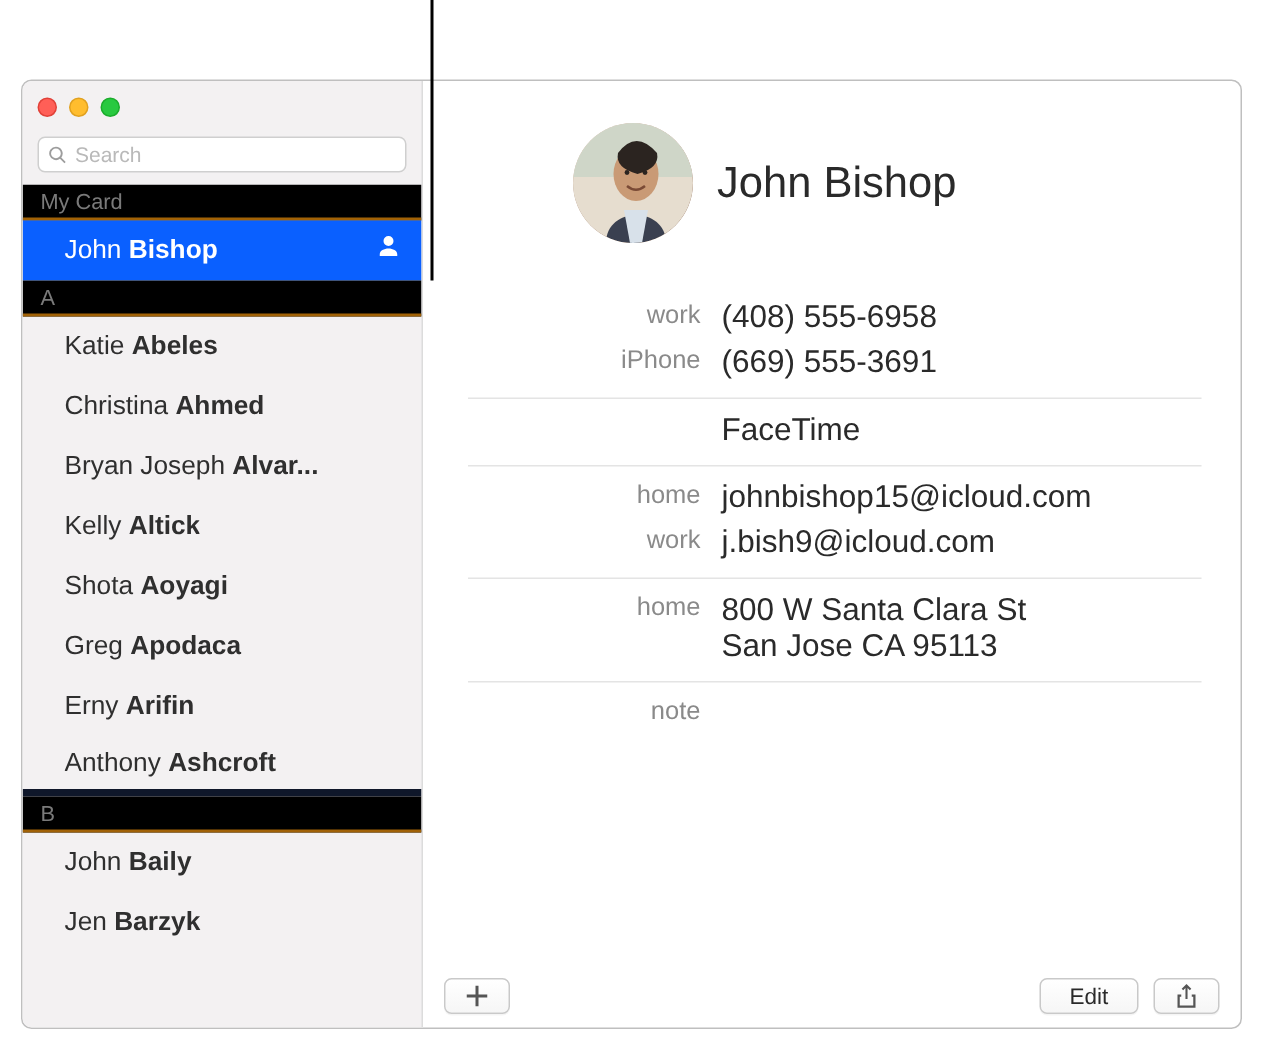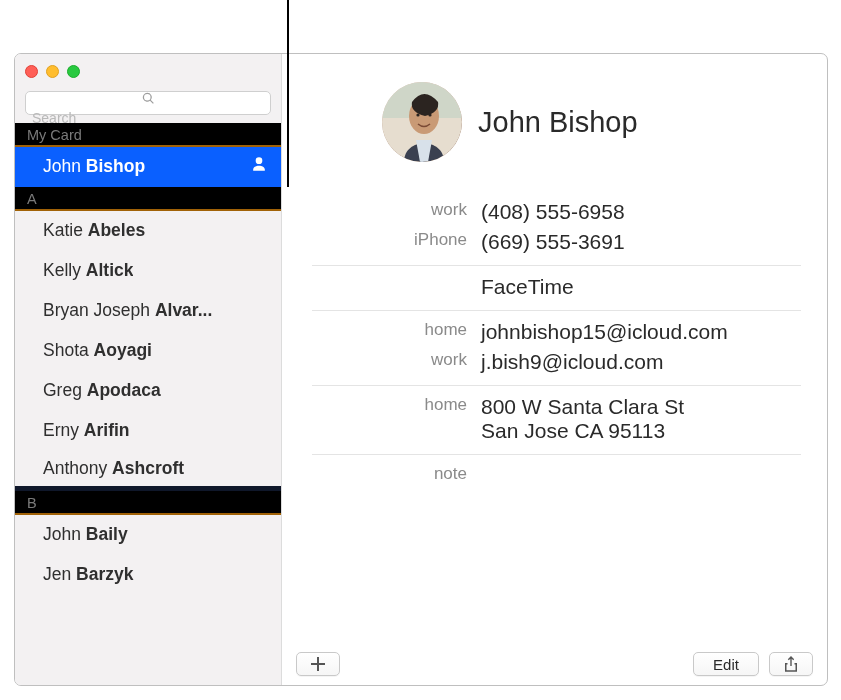--- a/index.html
+++ b/index.html
@@ -48,21 +48,21 @@
   .search-wrap{
     padding:2px 10px 8px 10px;
   }
   .search{
     width:100%; height:24px;
     border:1px solid #cfcfcf;
     border-radius:5px;
     background:#fff;
     display:flex; align-items:center;
     padding:0 6px; gap:5px;
-    color:#b5b5b5; font-size:14px;flex-direction:column;
+    color:#b5b5b5; font-size:14px;
   }
   .search svg{flex:0 0 auto;}
   .search input{
     border:none; outline:none; background:transparent;
     font-size:14px; color:#333; width:100%;
   }
   .search input::placeholder{color:#b9b9b9;}
   .section-label{
     font-size:14.5px;
     color:#7a7a7a;
@@ -198,24 +198,27 @@
               <path fill="#fff" d="M12 12a4 4 0 100-8 4 4 0 000 8zm0 2c-3.5 0-7 1.8-7 4.5V20h14v-1.5c0-2.7-3.5-4.5-7-4.5z"></path>
             </svg>
         </span>
       </div>
 
       <div class="section-label">A</div>
       <div class="row">
           <span class="ellips"><span class="name-first">Katie</span> <span class="name-last">Abeles</span></span>
         </div>
       <div class="row">
+          <span class="ellips"><span class="name-first">Christina</span> <span class="name-last">Ahmed</span></span>
+        </div>
+      <div class="row">
+          <span class="ellips"><span class="name-first">Bryan Joseph</span> <span class="name-last">Alvar...</span></span>
+        </div>
+      <div class="row">
           <span class="ellips"><span class="name-first">Kelly</span> <span class="name-last">Altick</span></span>
-        </div>
-      <div class="row">
-          <span class="ellips"><span class="name-first">Bryan Joseph</span> <span class="name-last">Alvar...</span></span>
         </div>
       <div class="row">
           <span class="ellips"><span class="name-first">Shota</span> <span class="name-last">Aoyagi</span></span>
         </div>
       <div class="row">
           <span class="ellips"><span class="name-first">Greg</span> <span class="name-last">Apodaca</span></span>
         </div>
       <div class="row">
           <span class="ellips"><span class="name-first">Erny</span> <span class="name-last">Arifin</span></span>
         </div>

